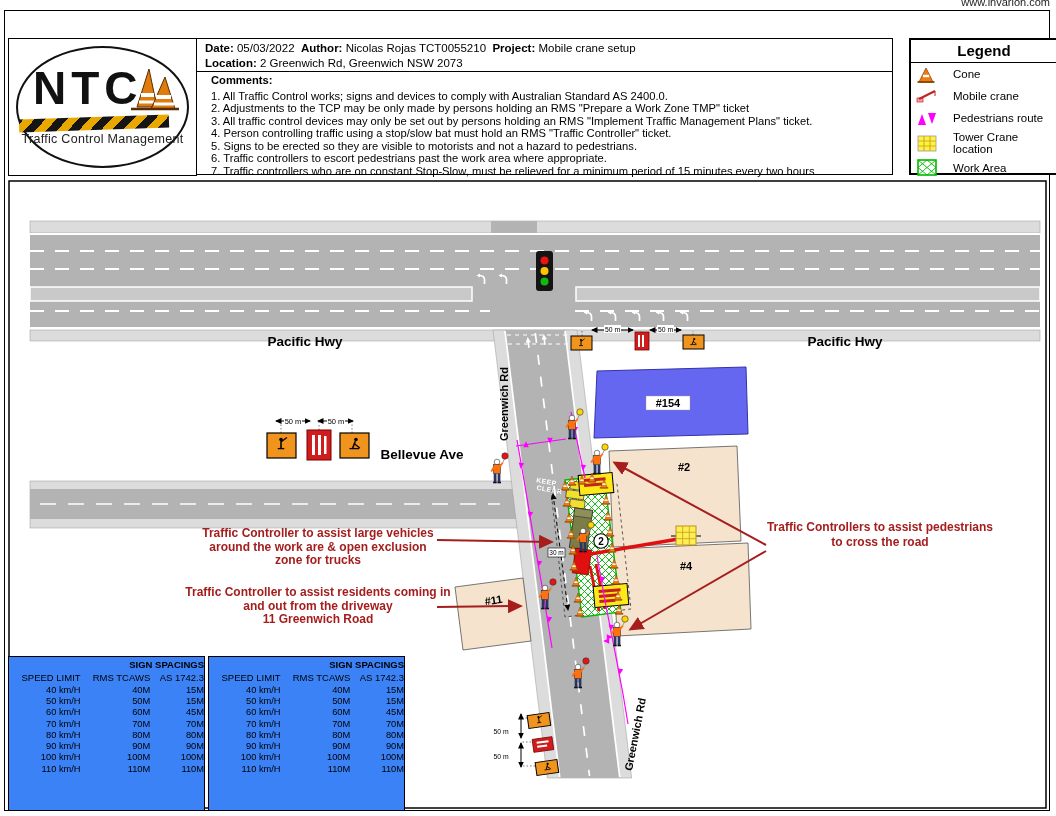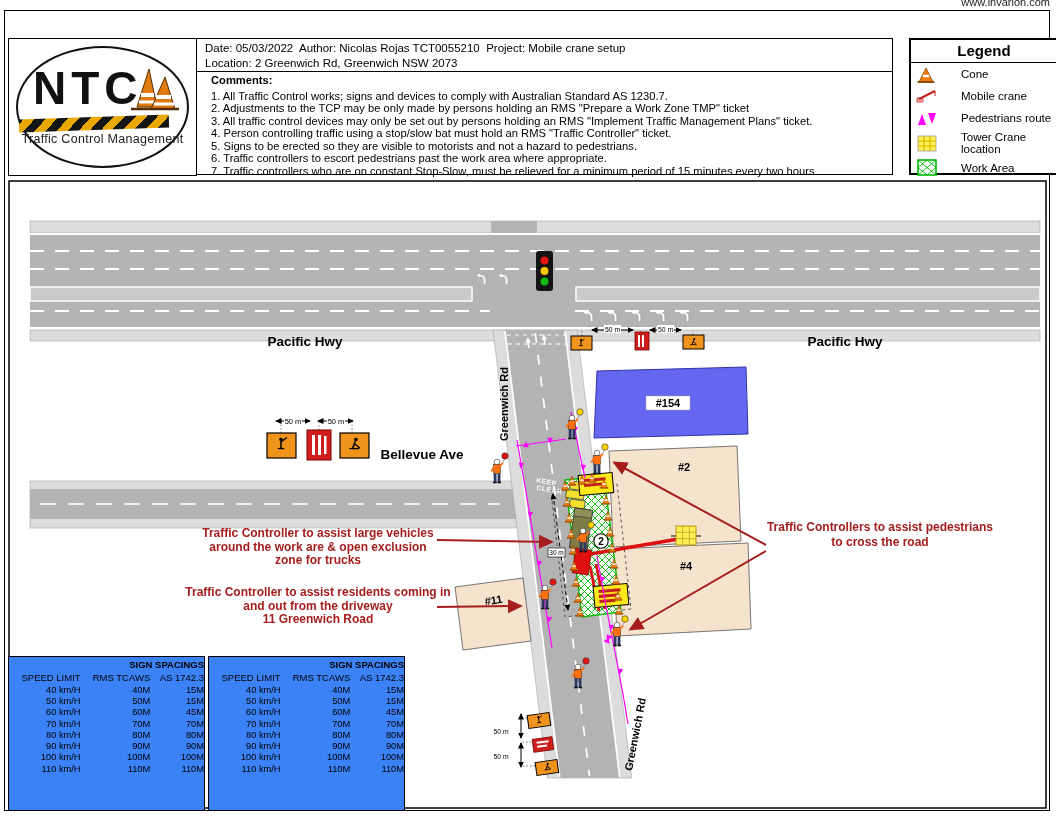--- a/index.html
+++ b/index.html
@@ -16,27 +16,27 @@
   #logo-cones{position:absolute;left:114px;top:16px;}
   #logo-stripe{position:absolute;left:10px;top:78px;width:150px;height:13px;
       background:repeating-linear-gradient(-45deg,#151515 0 8px,#e8a800 8px 16px);transform:rotate(-2deg);}
   #logo-tagline{position:absolute;left:0;top:93px;width:100%;text-align:center;font-size:12.5px;color:#222;letter-spacing:.3px;}
 
   
   #info-box{left:196px;top:38px;width:697px;height:34px;border:1.6px solid #000;box-sizing:border-box;
       padding:2px 8px;font-size:11.5px;line-height:14.5px;}
   #comments-box{left:196px;top:71px;width:697px;height:104px;border:1.6px solid #000;box-sizing:border-box;
       padding:2px 14px;font-size:11.2px;line-height:12.5px;}
-  .bld{font-weight:normal;}
+  .bld{font-weight:bold;}
   #comments-box .c-title{font-weight:bold;margin-bottom:3px;}
 
   
   #legend-box{left:898px;top:38px;width:150px;height:137px;border:2px solid #000;box-sizing:border-box;background:#fff;margin-left:11px;}
   #legend-title{font-size:15px;font-weight:bold;text-align:center;padding:2px 0 3px;border-bottom:1.6px solid #000;}
-  .leg-row{display:flex;align-items:center;gap:23px;padding:1.6px 5px;font-size:11.5px;}
+  .leg-row{display:flex;align-items:center;gap:15px;padding:1.6px 5px;font-size:11.5px;}
   .leg-ic{width:22px;height:19px;flex:0 0 22px;}
 
   
   .sstable{position:absolute;top:656px;width:197px;height:155px;border:1.2px solid #000;background:#3b82f6;
       text-align:right;box-sizing:border-box;}
   .sst-title{font-weight:bold;font-size:9.5px;padding-top:2px;}
   .sstable table{width:100%;border-collapse:collapse;margin-top:1px;}
   .sstable td{padding:0;height:11.3px;font-size:9.3px;}
   .sstable tr.hd td{font-size:9.5px;height:13px;}
 
@@ -84,21 +84,21 @@
       <span>Mobile crane setup</span>
     </div>
     <div>
       <span class="bld">Location:</span>
       <span>2 Greenwich Rd, Greenwich NSW 2073</span>
     </div>
   </div>
 
   <div class="abs" id="comments-box">
     <div class="c-title">Comments:</div>
-    <div>1. All Traffic Control works; signs and devices to comply with Australian Standard AS 1230.7.</div>
+    <div>1. All Traffic Control works; signs and devices to comply with Australian Standard AS 2400.0.</div>
     <div>2. Adjustments to the TCP may be only made by persons holding an RMS "Prepare a Work Zone TMP" ticket</div>
     <div>3. All traffic control devices may only be set out by persons holding an RMS "Implement Traffic Management Plans" ticket.</div>
     <div>4. Person controlling traffic using a stop/slow bat must hold an RMS "Traffic Controller" ticket.</div>
     <div>5. Signs to be erected so they are visible to motorists and not a hazard to pedestrians.</div>
     <div>6. Traffic controllers to escort pedestrians past the work area where appropriate.</div>
     <div>7. Traffic controllers who are on constant Stop-Slow, must be relieved for a minimum period of 15 minutes every two hours</div>
   </div>
 
   <div class="abs" id="legend-box">
     <div id="legend-title">Legend</div>

